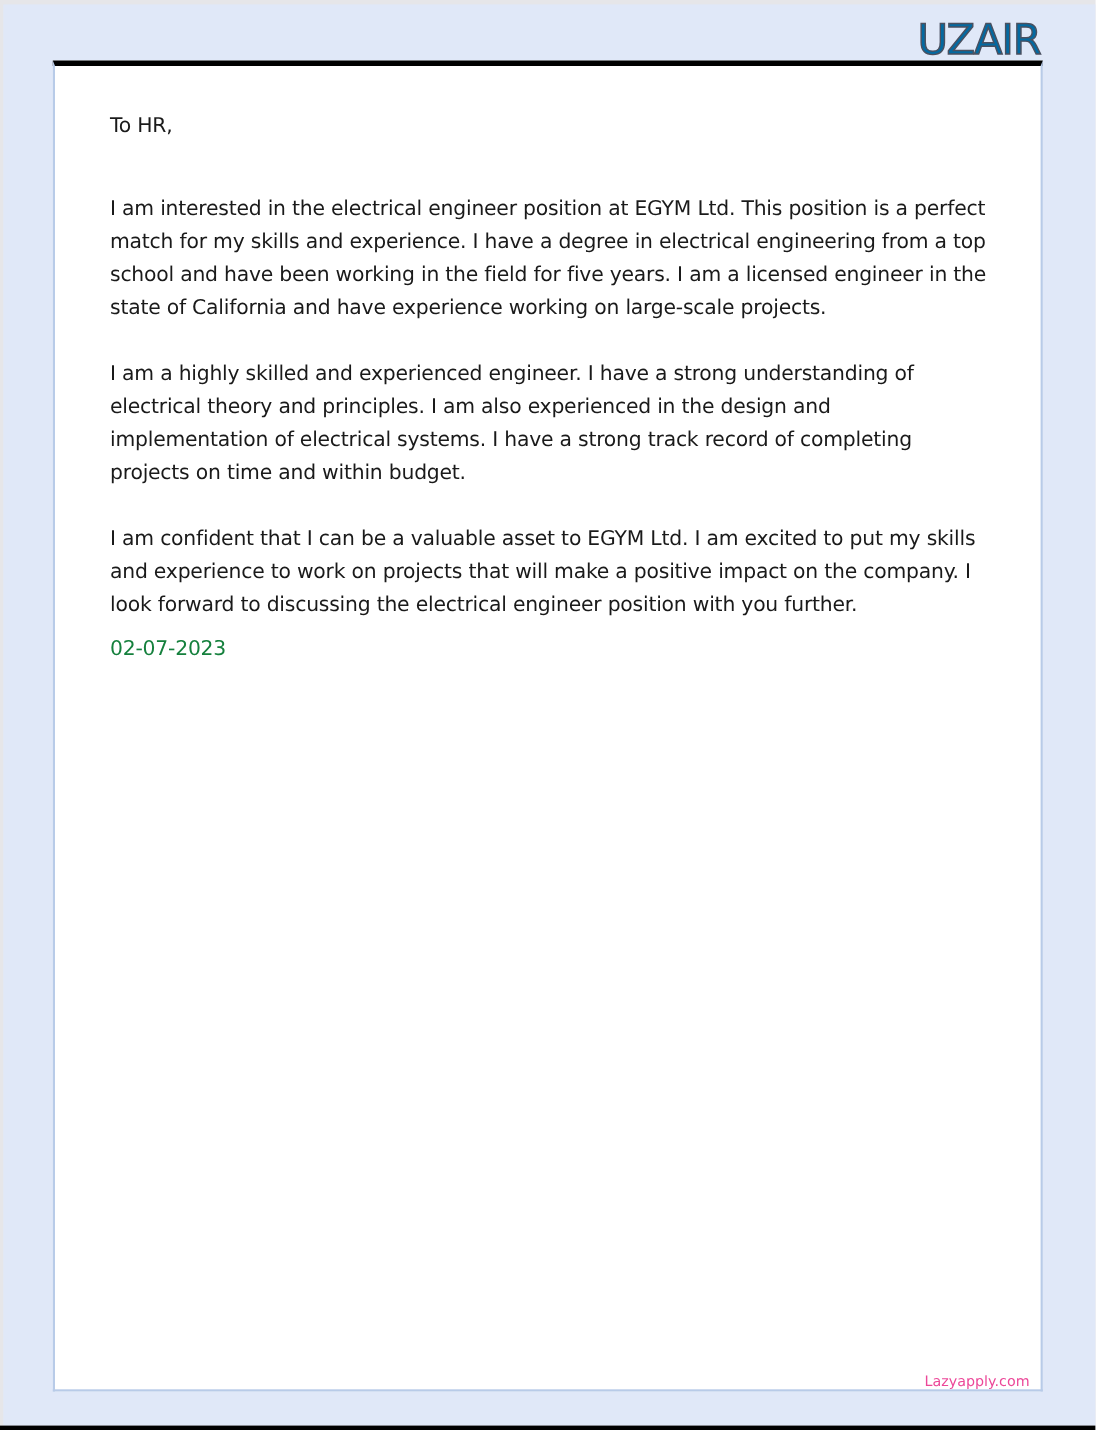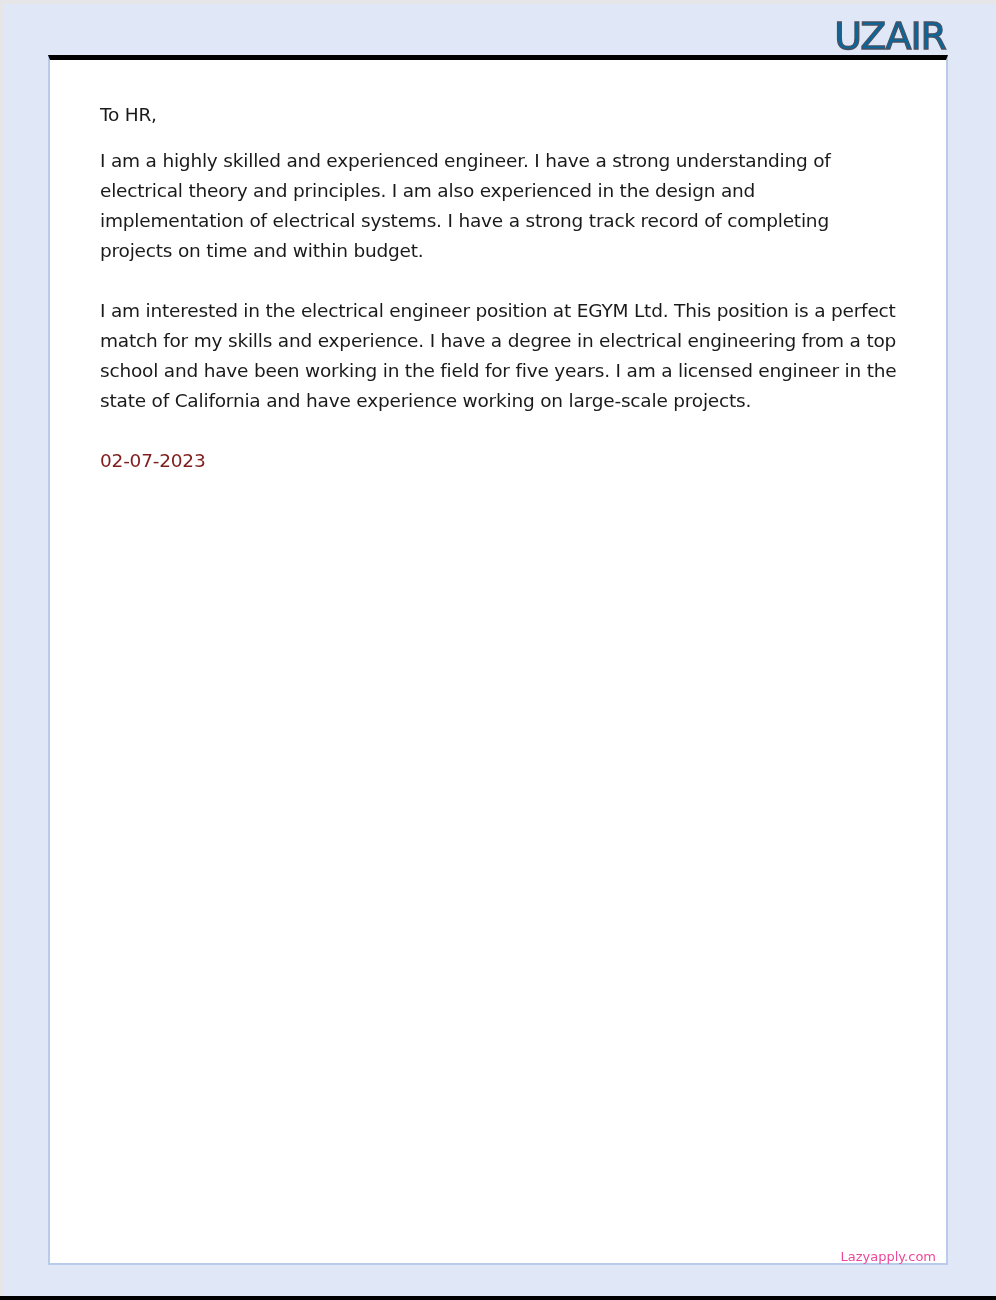--- a/index.html
+++ b/index.html
@@ -62,27 +62,27 @@
       font-family: "DejaVu Sans", sans-serif;
       font-size: 18.5px;
       line-height: 30px;
       color: #1a1a1a;
       letter-spacing: -0.2px;
     }
     .letter p {
       margin: 0 0 30px 0;
     }
     .letter p.salutation {
-      margin-bottom: 16px;
+      margin-bottom: 45px;
     }
     .letter p.last {
       margin-bottom: 10px;
     }
     .date {
-      color: #7f1d1d;
+      color: #15803d;
       font-size: 18.5px;
       line-height: 30px;
     }
     .footer-brand {
       position: absolute;
       right: 10px;
       bottom: -2px;
       font-family: "DejaVu Sans", sans-serif;
       font-size: 13px;
       color: #ec4899;
@@ -93,20 +93,21 @@
 </head>
 <body>
 
 <div class="canvas"></div>
 
 <div class="brand-title">UZAIR</div>
 
 <div class="page">
   <div class="letter">
     <p class="salutation">To HR,</p>
+    <p>I am interested in the electrical engineer position at EGYM Ltd. This position is a perfect match for my skills and experience. I have a degree in electrical engineering from a top school and have been working in the field for five years. I am a licensed engineer in the state of California and have experience working on large-scale projects.</p>
     <p>I am a highly skilled and experienced engineer. I have a strong understanding of electrical theory and principles. I am also experienced in the design and implementation of electrical systems. I have a strong track record of completing projects on time and within budget.</p>
-    <p>I am interested in the electrical engineer position at EGYM Ltd. This position is a perfect match for my skills and experience. I have a degree in electrical engineering from a top school and have been working in the field for five years. I am a licensed engineer in the state of California and have experience working on large-scale projects.</p>
+    <p class="last">I am confident that I can be a valuable asset to EGYM Ltd. I am excited to put my skills and experience to work on projects that will make a positive impact on the company. I look forward to discussing the electrical engineer position with you further.</p>
     <div class="date">02-07-2023</div>
   </div>
   <div class="footer-brand">Lazyapply.com</div>
 </div>
 
 <div class="bottom-bar"></div>
 
 </body></html>

